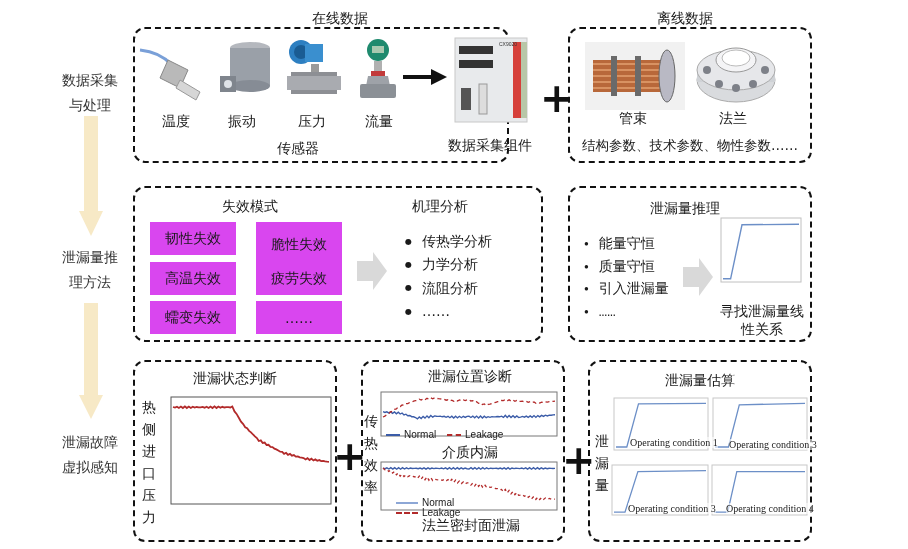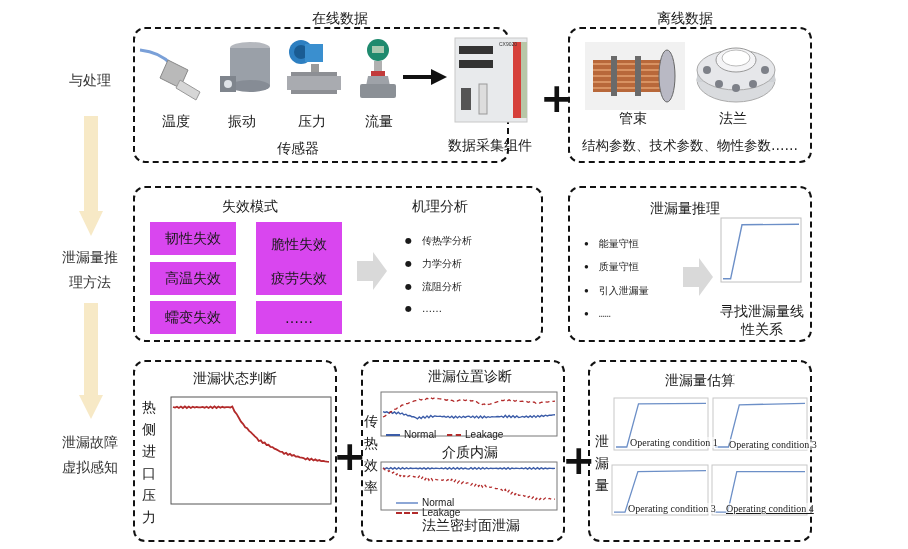--- a/index.html
+++ b/index.html
@@ -4,31 +4,32 @@
 <style>
   html, body { margin:0; padding:0; background:#ffffff; }
   body { width:908px; height:549px; position:relative; overflow:hidden;
          font-family:"DejaVu Sans", sans-serif; color:#1a1a1a; }
   .dash { position:absolute; border:2px dashed #111; border-radius:12px; box-sizing:border-box; }
   .title { position:absolute; font-size:14px; text-align:center; white-space:nowrap; }
   .lbl { position:absolute; font-size:14px; white-space:nowrap; text-align:center; }
   .side { position:absolute; font-size:14px; color:#333; text-align:center; line-height:25px; width:80px; }
   .plus { position:absolute; font-size:40px; font-weight:bold; line-height:40px; color:#111; }
   .fm { position:absolute; background:#d946ef; font-size:14px; display:flex; align-items:center; justify-content:center; width:90px; height:30px; }
-  .bullets { position:absolute; font-size:10px; line-height:22.5px; }
+  .bullets { position:absolute; font-size:14px; line-height:22.5px; }
   .bullets div::before { content:"\25CF"; font-size:8px; margin-right:10px; vertical-align:middle; }
   .vtext { position:absolute; font-size:14px; width:16px; line-height:22px; text-align:center; }
   .legend { position:absolute; font-family:Liberation Sans, sans-serif; font-size:10px; line-height:10px; white-space:nowrap;margin-top:6px; }
   .oc { position:absolute; font-family:"Liberation Serif", serif; font-size:10px; white-space:nowrap; background:rgba(255,255,255,0.6); }
   svg { position:absolute; overflow:visible; }
 </style>
 </head>
 <body>
 
 <div class="side" style="left:50px;top:68px;">
+  <div>数据采集</div>
   <div>与处理</div>
 </div>
 <svg style="left:79px;top:116px;" width="24" height="120">
   <polygon points="5,0 19,0 19,95 24,95 12,120 0,95 5,95" fill="#f7e9c6"></polygon>
 </svg>
 <div class="side" style="left:50px;top:245px;">
   <div>泄漏量推</div>
   <div>理方法</div>
 </div>
 <svg style="left:79px;top:303px;" width="24" height="116">
@@ -238,13 +239,13 @@
     <rect x="0" y="0" width="96" height="50" fill="#fff" stroke="#c8c8c8"></rect>
     <path d="M2.0,47.1 L13.0,47.1 L25.9,6.6 L94.0,5.7" fill="none" stroke="#6c8fc7" stroke-width="1.3"></path>
   </svg>
 <svg id="est-chart-3" style="left:712px;top:465px;" width="95" height="50">
     <rect x="0" y="0" width="95" height="50" fill="#fff" stroke="#c8c8c8"></rect>
     <path d="M2.0,47.1 L15.7,47.1 L24.8,6.6 L93.0,6.6" fill="none" stroke="#6c8fc7" stroke-width="1.3"></path>
   </svg>
 <div class="oc" style="left:630px;top:437px;">Operating condition 1</div>
 <div class="oc" style="left:729px;top:439px;">Operating condition 3</div>
 <div class="oc" style="left:628px;top:503px;">Operating condition 3</div>
-<div class="oc" style="left:726px;top:503px;text-decoration:underline;">Operating condition 4</div>
+<div class="oc" style="left:726px;top:503px;">Operating condition 4</div>
 
 </body></html>

